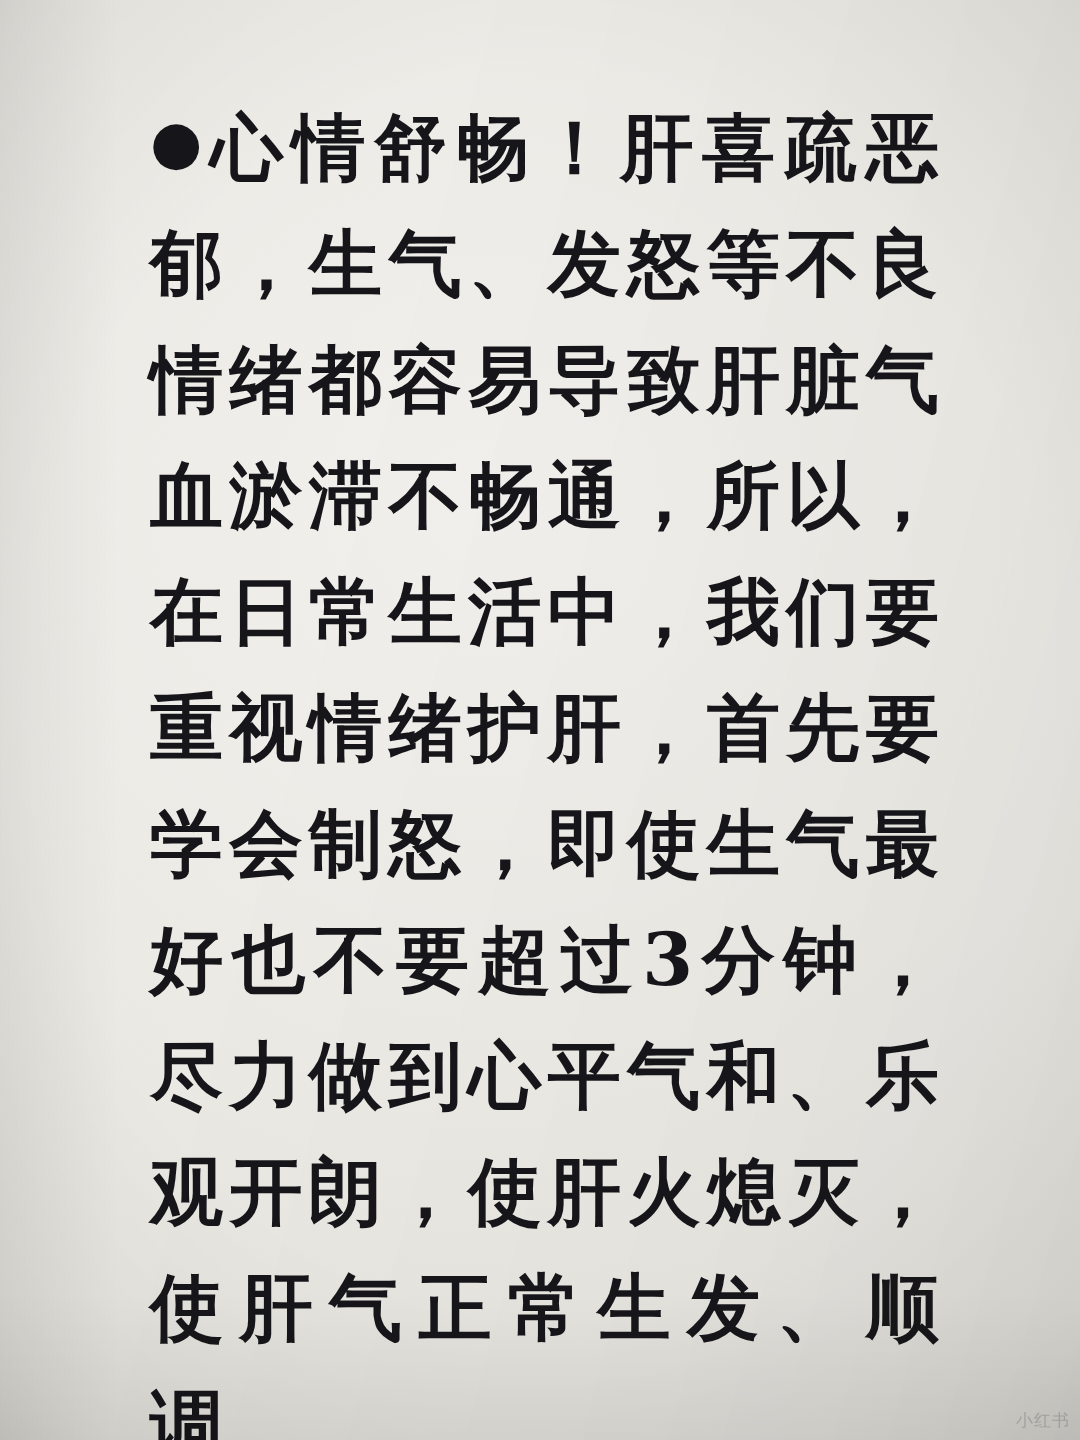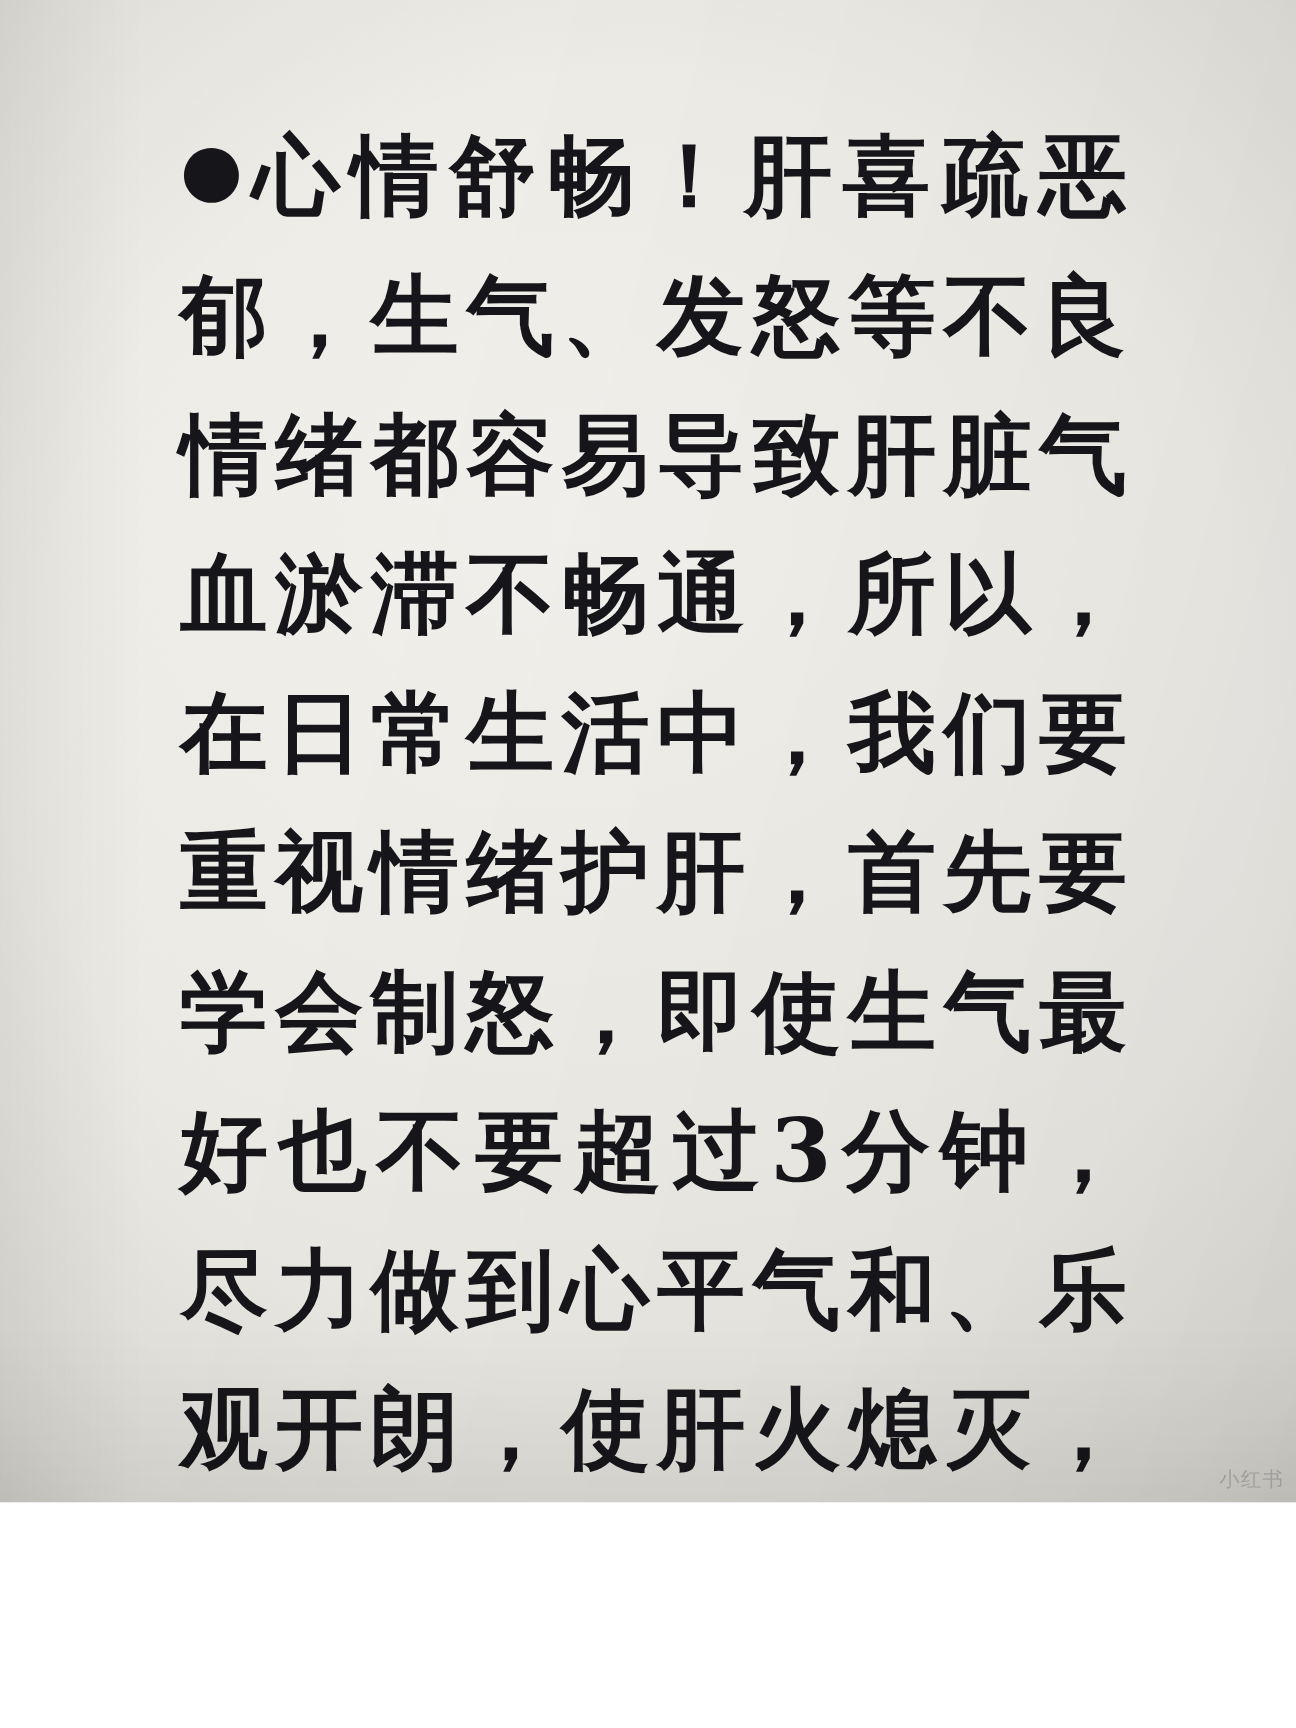--- a/index.html
+++ b/index.html
@@ -12,21 +12,21 @@
     width: 1080px;
     height: 1440px;
     overflow: hidden;
     font-family: "DejaVu Serif", serif;
   }
 
   
   .page {
     position: relative;
     width: 1080px;
-    height: 1252px;
+    height: 1440px;
     background:
       radial-gradient(ellipse 120% 90% at 45% 35%, #f2f0ec 0%, #eceae5 45%, #e4e2dc 78%, #d9d7d1 100%);
     box-sizing: border-box;
     overflow: hidden;
   }
 
   
   .grain {
     position: absolute;
     inset: 0;

